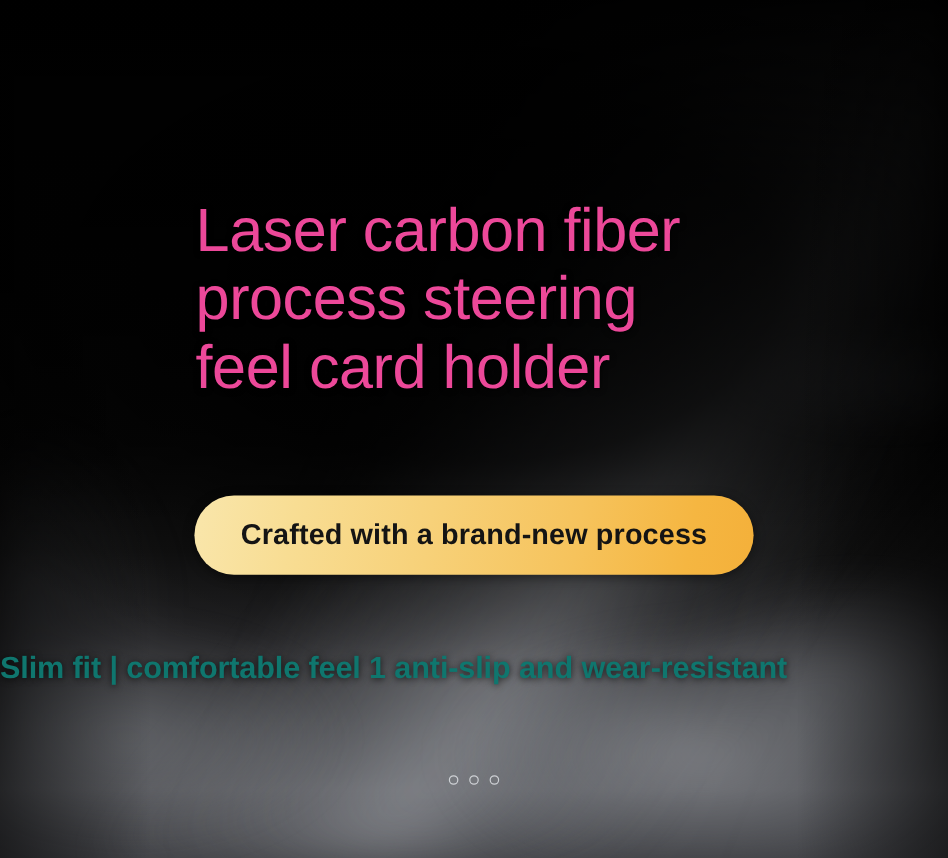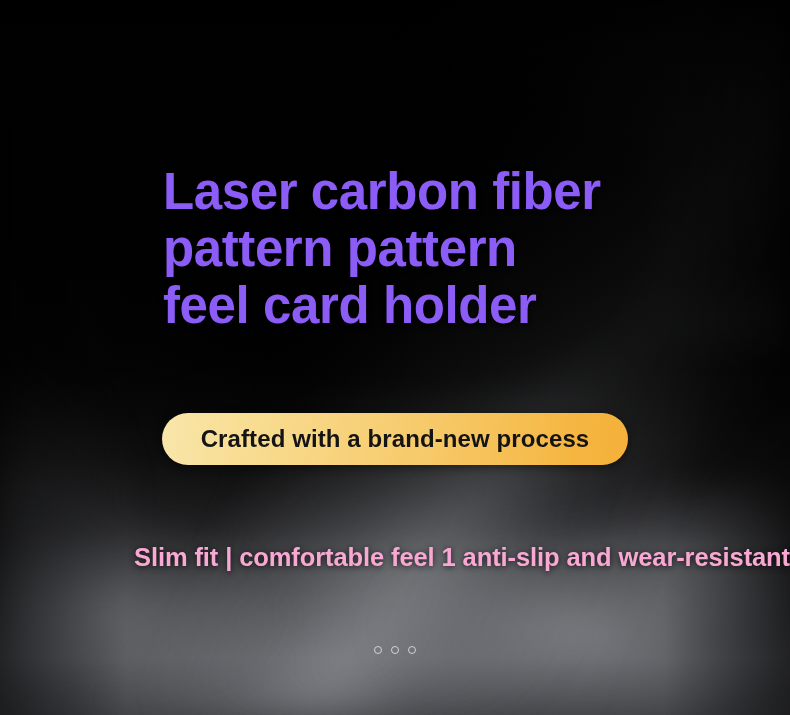--- a/index.html
+++ b/index.html
@@ -132,36 +132,36 @@
   }
 
   #headline {
     position: absolute;
     left: 163px;
     top: 163px;
     width: 520px;
     margin: 0;
     font-size: 51px;
     line-height: 57px;
-    font-weight: bold;
+    font-weight: normal;
     letter-spacing: -0.4px;
-    color: #8b5cf6;
+    color: #ec4899;
     text-shadow: 0 1px 5px rgba(0,0,0,0.85);
   }
   #headline .hl-line {
     display: block;
     white-space: nowrap;
   }
 
   #cta-button {
     position: absolute;
     left: 162px;
     top: 413px;
     width: 466px;
-    height: 52px;
+    height: 66px;
     border: none;
     border-radius: 33px;
     background: linear-gradient(100deg,
         #f9e6ab 0%,
         #f8dd93 18%,
         #f7d179 42%,
         #f6c35c 68%,
         #f5b641 88%,
         #f4b03a 100%);
     box-shadow: 0 2px 10px rgba(0,0,0,0.45);
@@ -173,25 +173,25 @@
     cursor: pointer;
     padding: 0;
   }
 
   #subtitle {
     position: absolute;
     left: 0;
     right: 0;
     top: 543px;
     margin: 0;
-    text-align: right;
+    text-align: left;
     font-size: 25.5px;
     font-weight: bold;
     letter-spacing: -0.1px;
-    color: #f9a8d4;
+    color: #0f766e;
     text-shadow: 0 1px 6px rgba(0,0,0,0.75);
   }
 
   #carousel-dots {
     position: absolute;
     left: 0;
     right: 0;
     top: 646px;
     display: flex;
     justify-content: center;
@@ -219,21 +219,21 @@
   <div class="bg-layer" id="bg-wisp-left"></div>
   <div class="bg-layer" id="bg-wisp-right"></div>
   <div class="bg-layer" id="bg-glow-right"></div>
   <div class="bg-layer" id="bg-vignette"></div>
   <div class="bg-layer" id="bg-edges"></div>
 
   <div id="content">
 
     <h1 id="headline">
       <span class="hl-line">Laser carbon fiber</span>
-      <span class="hl-line">pattern pattern</span>
+      <span class="hl-line">process steering</span>
       <span class="hl-line">feel card holder</span>
     </h1>
 
     <button id="cta-button">Crafted with a brand-new process</button>
 
     <p id="subtitle">Slim fit | comfortable feel 1 anti-slip and wear-resistant</p>
 
     <div id="carousel-dots">
       <span class="dot"></span>
       <span class="dot"></span>

